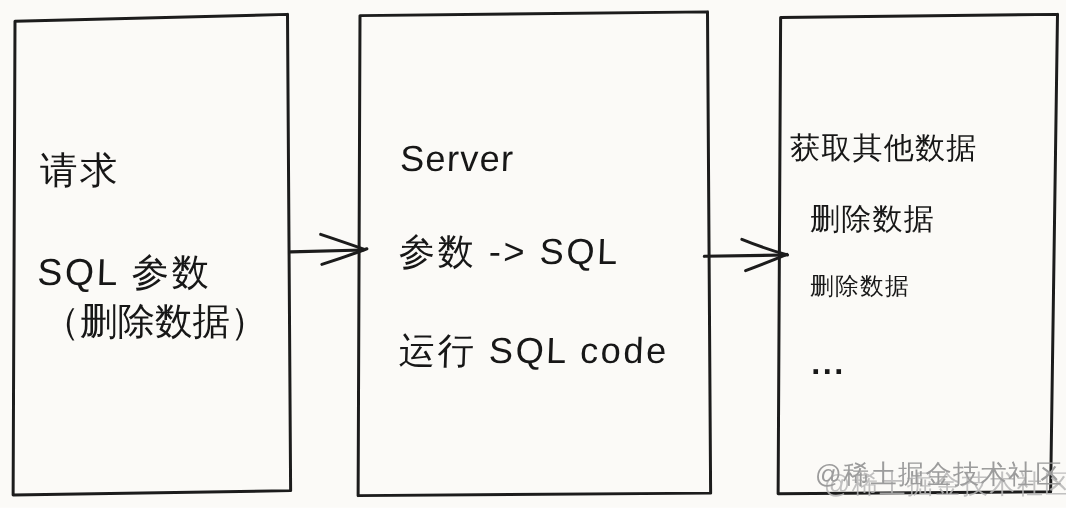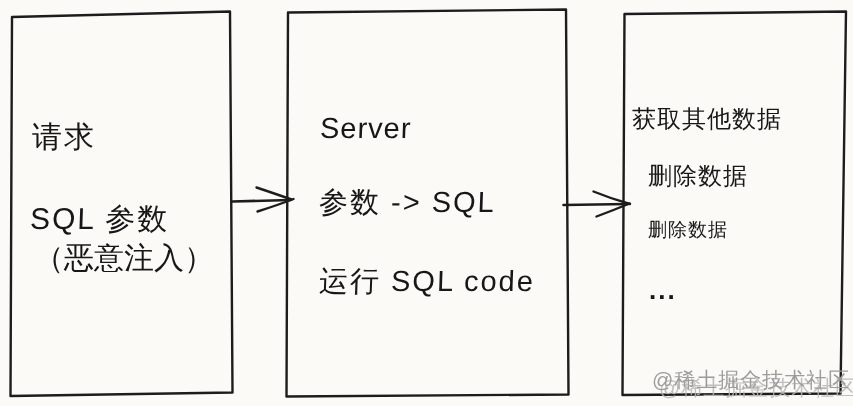--- a/index.html
+++ b/index.html
@@ -62,21 +62,21 @@
         <path d="M 563.5 205 L 628 204" stroke-width="2.6"></path>
         <path d="M 593.5 191.5 Q 612 199 630 204" stroke-width="2.4"></path>
         <path d="M 596.5 216.5 Q 614 210 629.5 203.5" stroke-width="2.4"></path>
       </g>
     </g>
   </svg>
 
   <div>
     <div class="t b1l1">请求</div>
     <div class="t b1l2">SQL 参数</div>
-    <div class="t b1l3">（恶意注入）</div>
+    <div class="t b1l3">（删除数据）</div>
   </div>
 
   <div>
     <div class="t b2l1">Server</div>
     <div class="t b2l2">参数 -&gt; SQL</div>
     <div class="t b2l3">运行 SQL code</div>
   </div>
 
   <div>
     <div class="t b3l1">获取其他数据</div>

